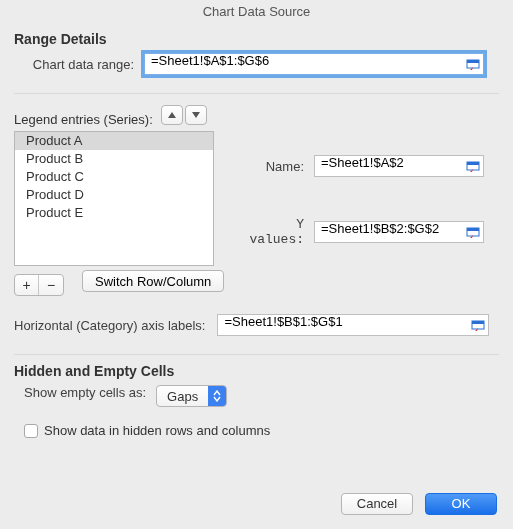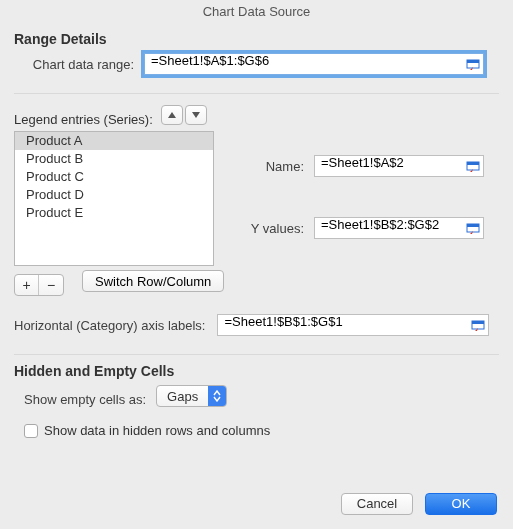--- a/index.html
+++ b/index.html
@@ -241,21 +241,21 @@
         <span class="collapse-icon">
           <svg width="14" height="14">
               <rect x="1" y="3" width="12" height="8" fill="#fff" stroke="#2a6fd6"></rect>
               <rect x="1" y="3" width="12" height="3" fill="#2a6fd6"></rect>
               <path d="M4 13 L7 10 L6 13 Z" fill="#d63a2a"></path>
             </svg>
         </span>
       </div>
     </div>
     <div class="row" style="margin-top:40px;">
-      <div class="field-label" style="width:70px;">Y values:</div>
+      <div class="field-label" style="width:70px;font-family:Liberation Mono, monospace;">Y values:</div>
       <div class="ref-input-wrap">
         <input class="ref-input" style="width: 170px;" value="=Sheet1!$B$2:$G$2">
         <span class="collapse-icon">
           <svg width="14" height="14">
               <rect x="1" y="3" width="12" height="8" fill="#fff" stroke="#2a6fd6"></rect>
               <rect x="1" y="3" width="12" height="3" fill="#2a6fd6"></rect>
               <path d="M4 13 L7 10 L6 13 Z" fill="#d63a2a"></path>
             </svg>
         </span>
       </div>
@@ -281,21 +281,21 @@
           <rect x="1" y="3" width="12" height="3" fill="#2a6fd6"></rect>
           <path d="M4 13 L7 10 L6 13 Z" fill="#d63a2a"></path>
         </svg>
     </span>
   </div>
 </div>
 
 <hr class="separator">
 
 <div class="section-title" style="margin-top:8px;">Hidden and Empty Cells</div>
-<div class="row" style="margin:6px 0 16px 24px; align-items:flex-end;">
+<div class="row" style="margin:6px 0 16px 24px; align-items:flex-start;">
   <div class="field-label" style="width:auto; text-align:left; padding-right:10px;">Show empty cells as:</div>
   <div class="popup">
     <span>Gaps</span>
     <span class="arrows">
       <svg width="8" height="6">
           <path d="M1 5 L4 1 L7 5" stroke="#fff" stroke-width="1.4" fill="none"></path>
         </svg>
       <svg width="8" height="6">
           <path d="M1 1 L4 5 L7 1" stroke="#fff" stroke-width="1.4" fill="none"></path>
         </svg>

